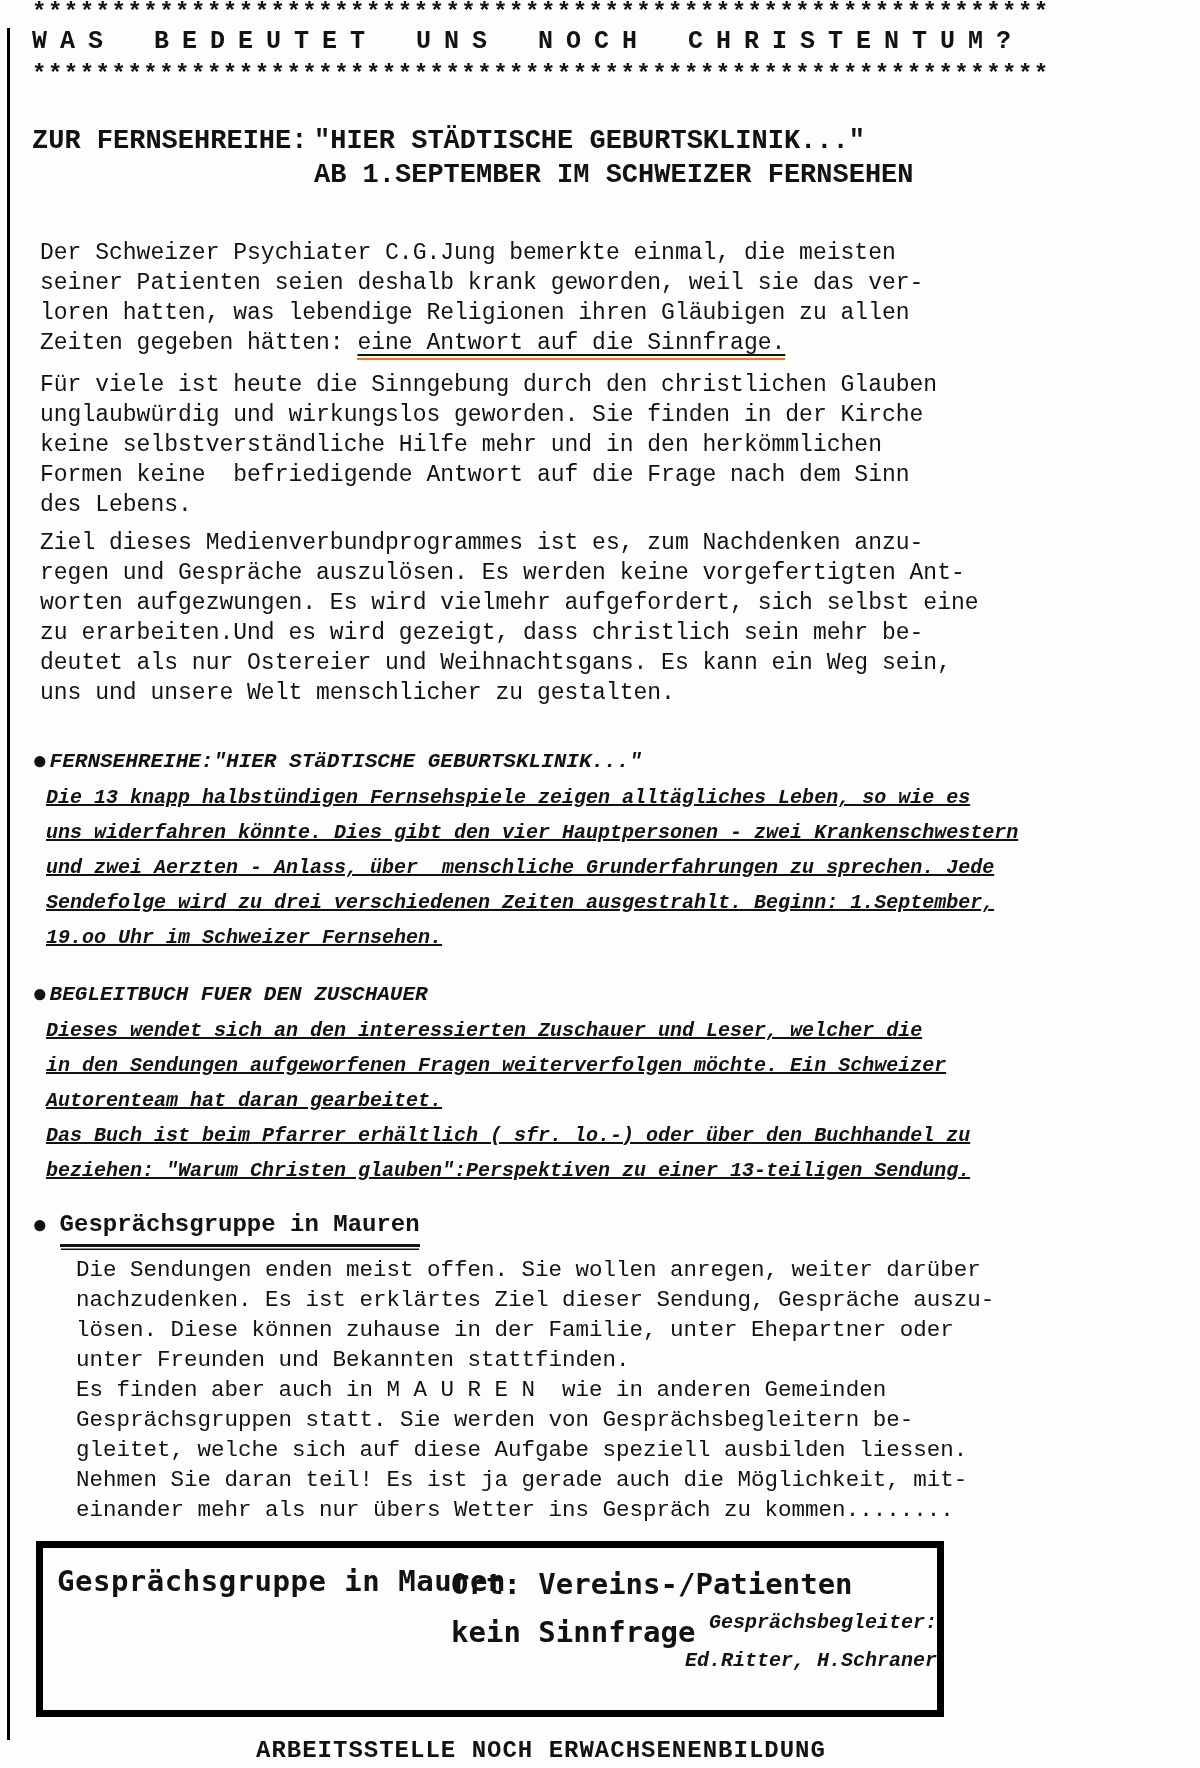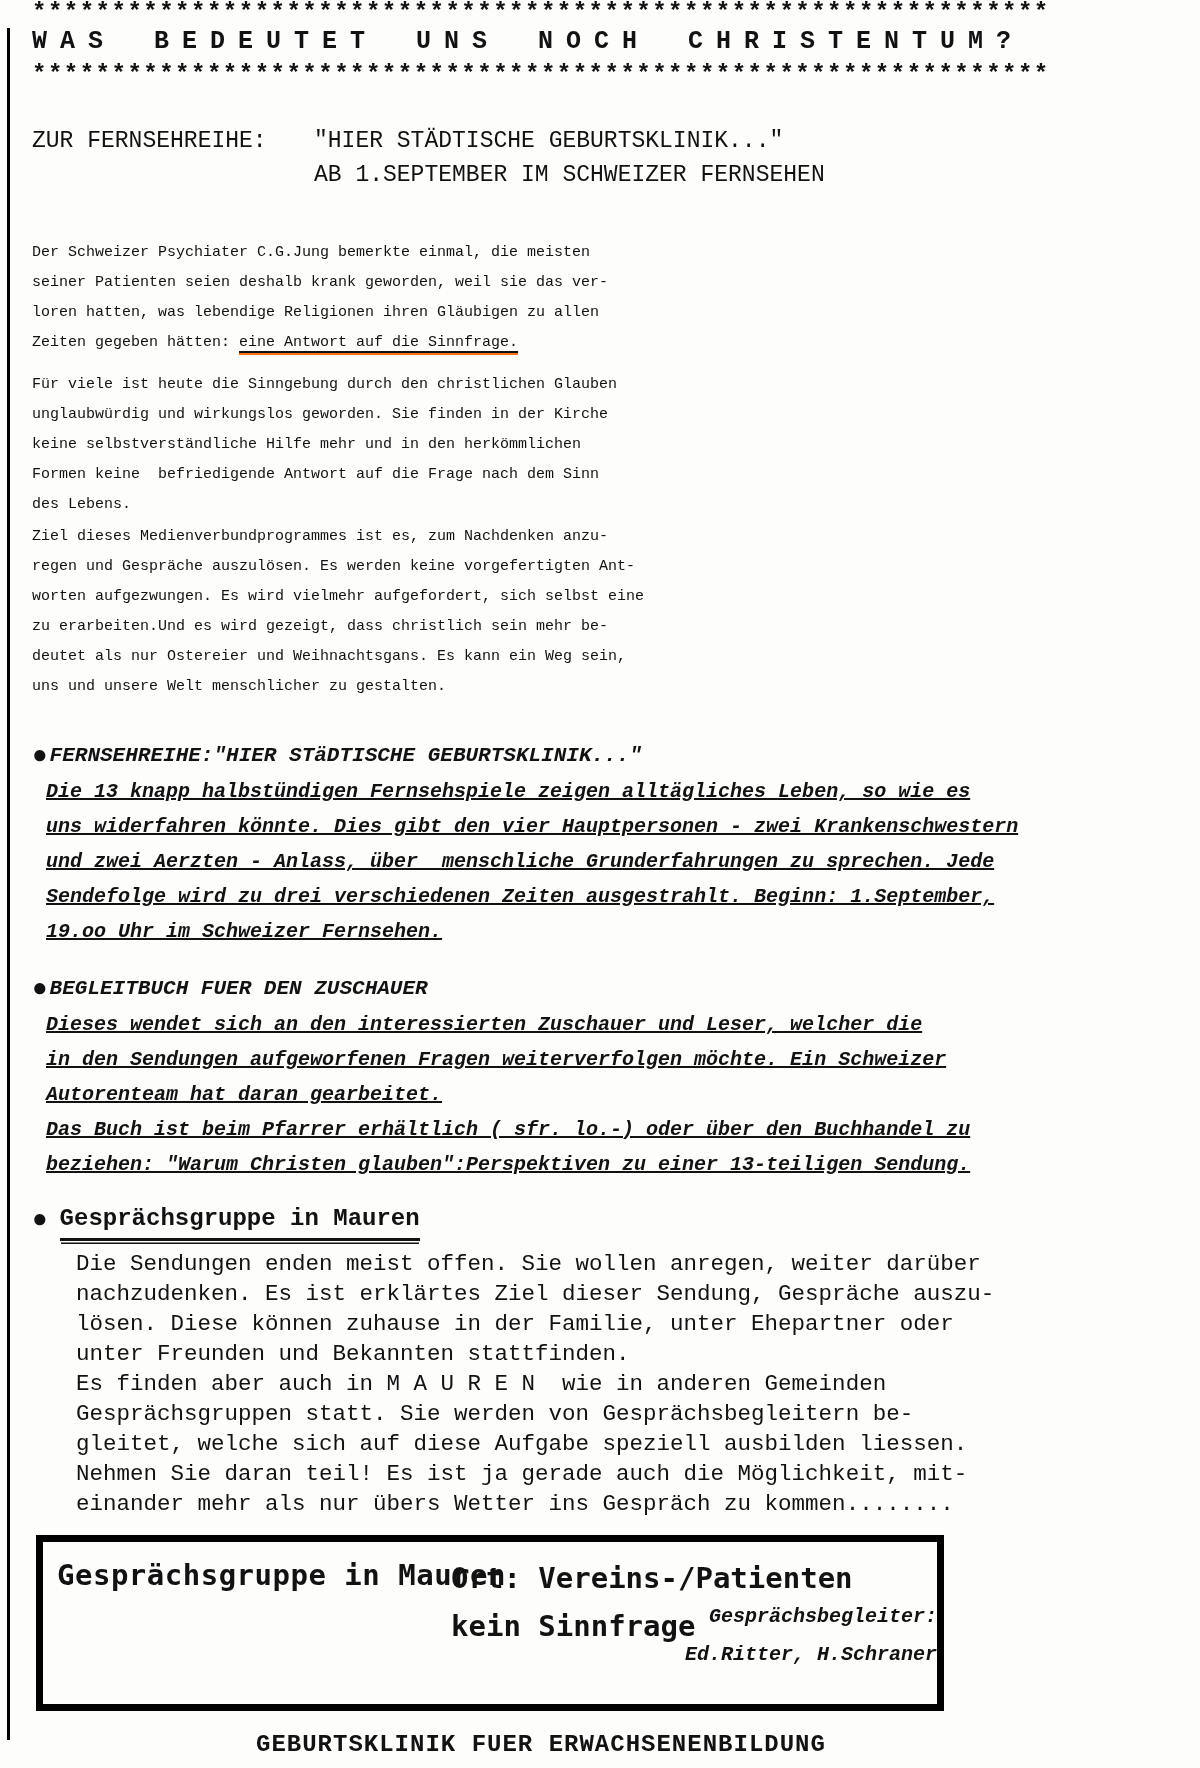--- a/index.html
+++ b/index.html
@@ -17,24 +17,24 @@
   }
   .content{position:relative;padding:0 60px 0 32px;}
   .stars{
     margin:0;font-weight:bold;font-size:24px;line-height:26px;
     letter-spacing:1.5px;white-space:nowrap;overflow:hidden;width:1062px;
   }
   .main-title{
     margin:0 0 4px 0;font-weight:bold;font-size:25px;line-height:32px;
     letter-spacing:13px;word-spacing:10px;white-space:nowrap;
   }
-  .subtitle{display:flex;margin-top:36px;font-weight:normal;font-size:23px;line-height:34px;}
+  .subtitle{display:flex;margin-top:36px;font-weight:bold;font-size:27px;line-height:34px;}
   .subtitle .label{width:282px;flex:none;}
   .subtitle .lines div{white-space:pre;}
-  .para{white-space:pre-wrap;font-size:15px;line-height:30px;margin:0;}
+  .para{white-space:pre-wrap;font-size:23px;line-height:30px;margin:8px;}
   .p1{margin-top:46px;}
   .p2{margin-top:12px;}
   .p3{margin-top:2px;}
   .u-double{
     text-decoration:underline;text-decoration-thickness:2px;text-underline-offset:5px;
     border-bottom:2px solid #f97316;padding-bottom:2px;
   }
   .section{margin-top:38px;}
   .section .head-row{display:flex;align-items:baseline;}
   .bullet{
@@ -158,16 +158,16 @@
     <div class="info-box">
       <div class="display-font box-title">Gesprächsgruppe in Mauren</div>
       <div class="box-sub">Gesprächsbegleiter:</div>
       <div class="box-sub" style="margin-top:8px;">Ed.Ritter, H.Schraner</div>
       <div class="box-right display-font">
         <div>Ort: Vereins-/Patienten</div>
         <div>kein Sinnfrage</div>
       </div>
     </div>
 
-    <div class="footer-org">GEBURTSKLINIK FUER ERWACHSENENBILDUNG</div>
+    <div class="footer-org">ARBEITSSTELLE NOCH ERWACHSENENBILDUNG</div>
 
   </div>
 </div>
 
 </body></html>

